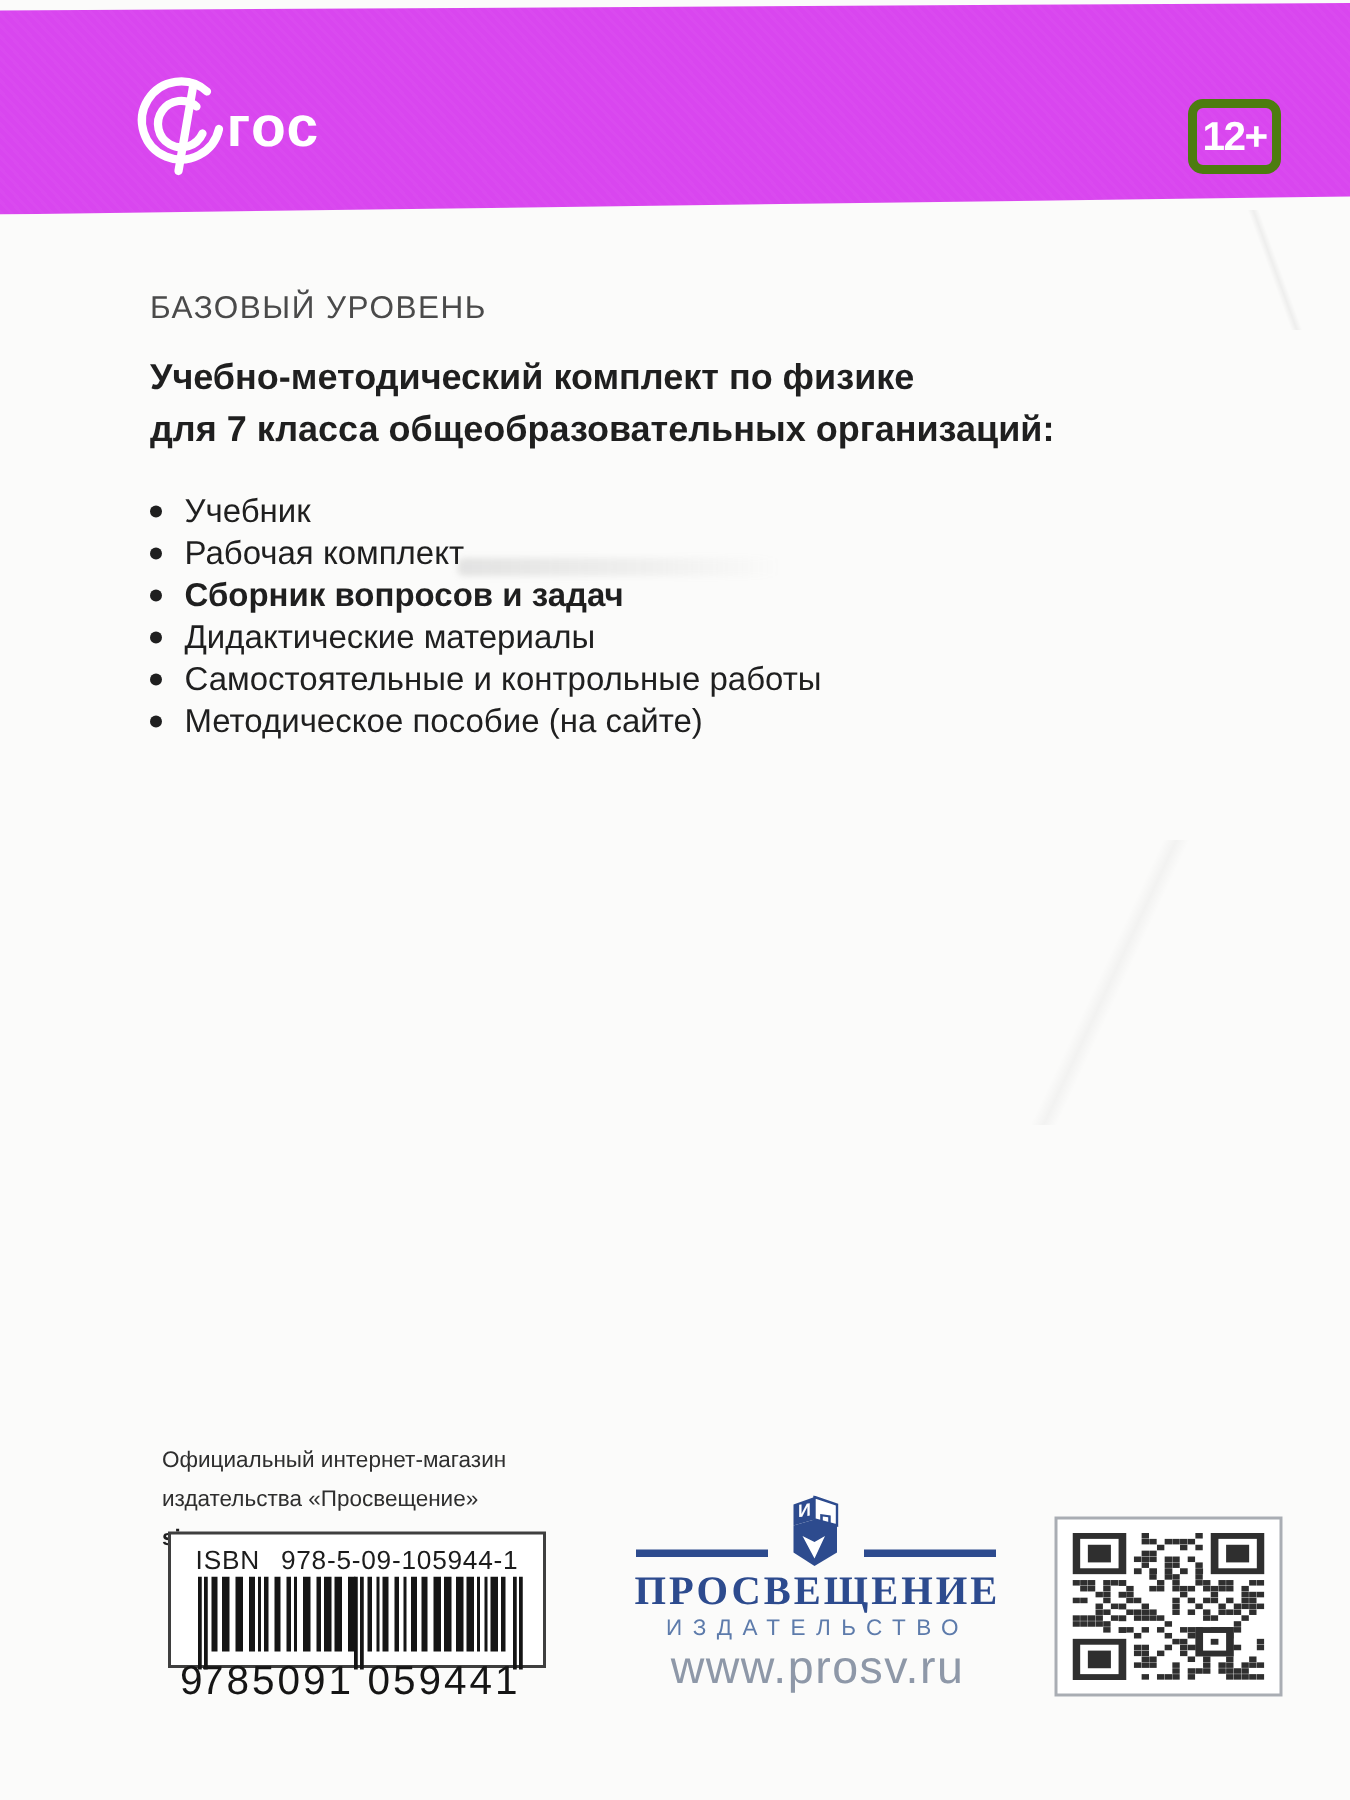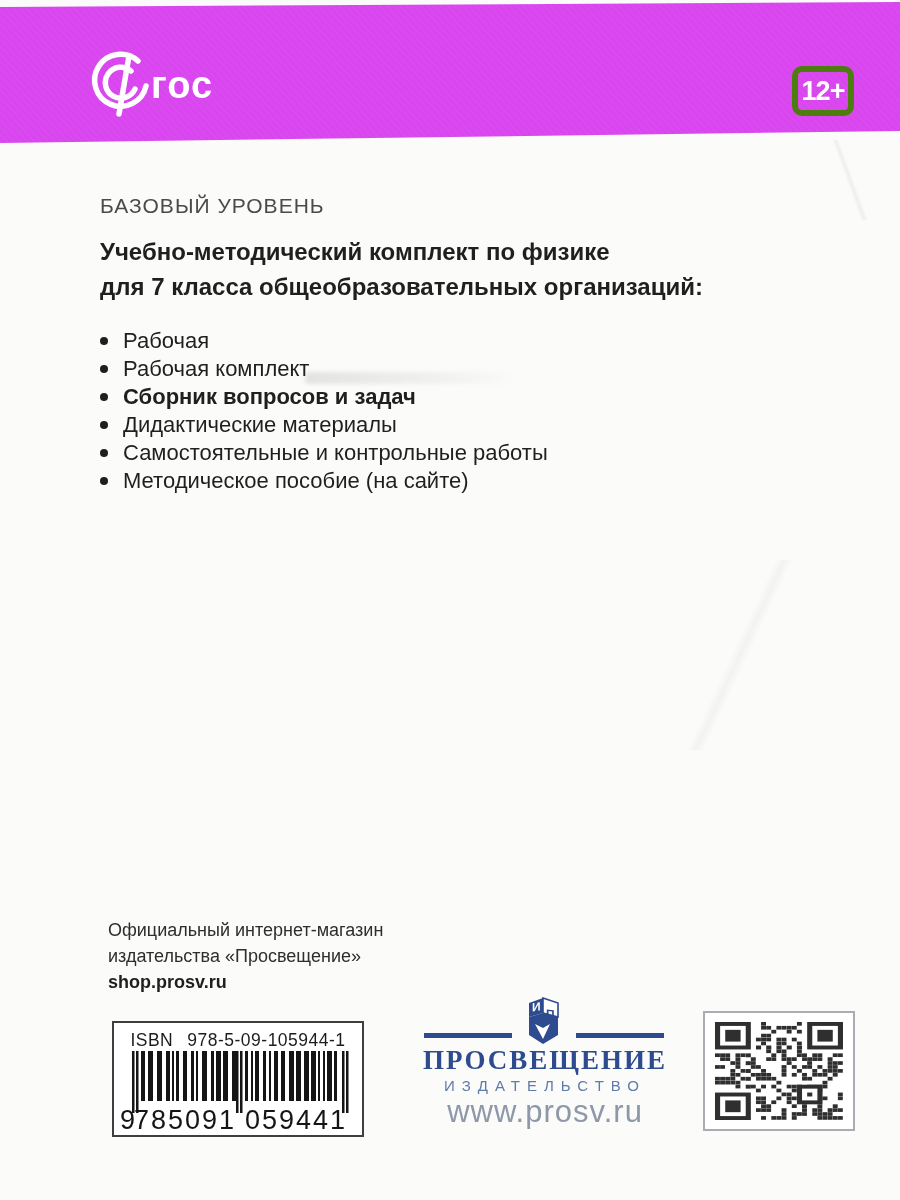--- a/index.html
+++ b/index.html
@@ -31,25 +31,25 @@
   
   .smudge{position:absolute;left:305px;top:372px;width:215px;height:12px;
           background:linear-gradient(90deg,rgba(120,120,120,.18),rgba(150,150,150,.10) 60%,rgba(150,150,150,0));
           filter:blur(2px);border-radius:4px;}
   .crease1{position:absolute;left:560px;top:560px;width:360px;height:190px;
            background:linear-gradient(115deg,transparent 48%,rgba(0,0,0,.035) 50%,transparent 52%);}
   .crease2{position:absolute;left:800px;top:140px;width:100px;height:80px;
            background:linear-gradient(70deg,transparent 47%,rgba(0,0,0,.05) 50%,transparent 53%);}
 
   
-  .shop{position:absolute;left:108px;top:917px;font-size:18px;line-height:26px;color:#2e2e2e;}
+  .shop{position:absolute;left:108px;top:961px;font-size:15px;line-height:26px;color:#2e2e2e;}
   .shop .b{font-weight:bold;color:#1f1f1f;}
 
   
-  .barcode-box{position:absolute;left:112px;top:1021px;width:252px;height:116px;
+  .barcode-box{position:absolute;left:112px;top:1021px;width:252px;height:91px;
                border:2px solid #3f3f3f;background:#fff;box-sizing:border-box;}
   .isbn-line{position:absolute;left:0;top:7px;width:100%;text-align:center;
              font-size:17.5px;color:#1c1c1c;letter-spacing:.5px;white-space:nowrap;}
   .isbn-line .gap{display:inline-block;width:14px;}
   .barcode-box svg{position:absolute;left:4px;top:28px;}
 
   
   .pub-line{position:absolute;height:5px;background:#2d4b8e;top:1033px;}
   .pub-line.l{left:424px;width:88px;}
   .pub-line.r{left:576px;width:88px;}
@@ -90,21 +90,21 @@
   <div class="level">БАЗОВЫЙ УРОВЕНЬ</div>
 
   <div class="heading">
     <div>Учебно-методический комплект по физике</div>
     <div>для 7 класса общеобразовательных организаций:</div>
   </div>
 
   <div class="uml">
     <div class="uml-item">
       <span class="dot"></span>
-      <span>Рабочая</span>
+      <span>Учебник</span>
     </div>
     <div class="uml-item">
       <span class="dot"></span>
       <span>Рабочая комплект</span>
     </div>
     <div class="uml-item bold">
       <span class="dot"></span>
       <span>Сборник вопросов и задач</span>
     </div>
     <div class="uml-item">

